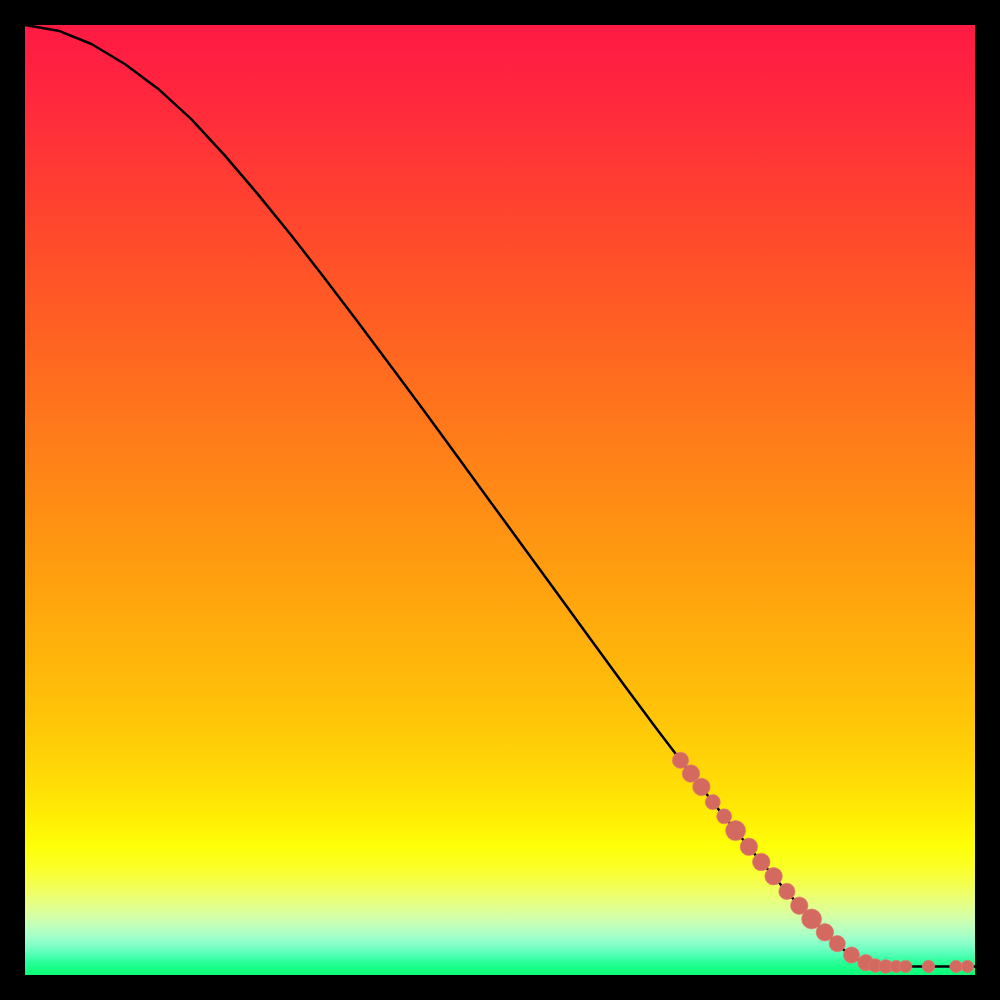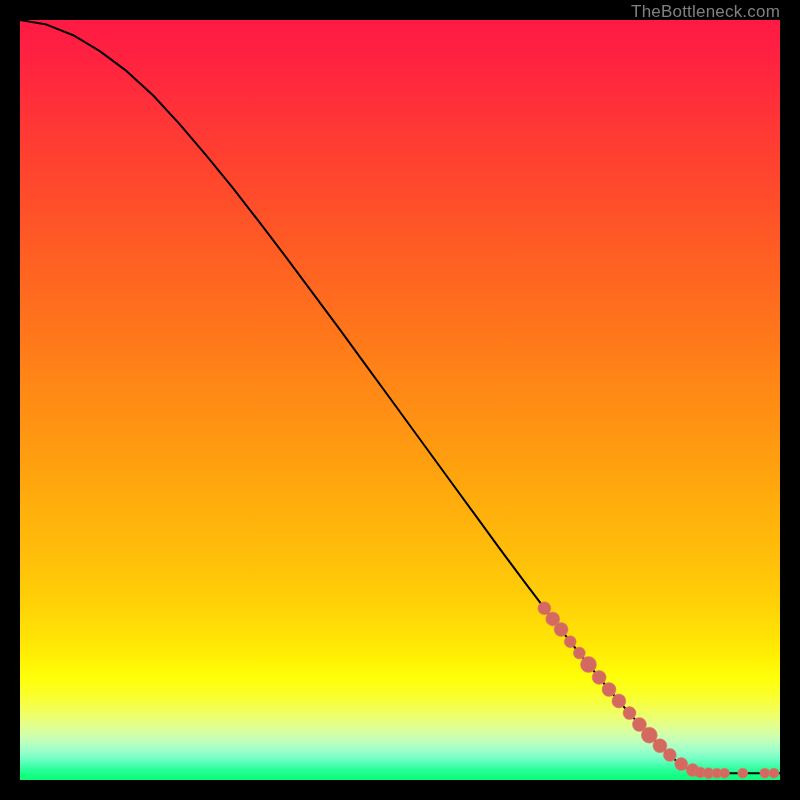--- a/index.html
+++ b/index.html
@@ -105,14 +105,13 @@
           <circle cx="680.20" cy="752.40" r="5.50" fill="#d46a5f" stroke="#e07a70" stroke-width="0.5"></circle>
           <circle cx="688.56" cy="753.16" r="5.50" fill="#d46a5f" stroke="#e07a70" stroke-width="0.5"></circle>
           <circle cx="696.92" cy="753.16" r="5.00" fill="#d46a5f" stroke="#e07a70" stroke-width="0.5"></circle>
           <circle cx="704.52" cy="753.16" r="5.00" fill="#d46a5f" stroke="#e07a70" stroke-width="0.5"></circle>
           <circle cx="722.76" cy="753.16" r="5.00" fill="#d46a5f" stroke="#e07a70" stroke-width="0.5"></circle>
           <circle cx="744.80" cy="753.16" r="5.00" fill="#d46a5f" stroke="#e07a70" stroke-width="0.5"></circle>
           <circle cx="753.92" cy="753.16" r="5.00" fill="#d46a5f" stroke="#e07a70" stroke-width="0.5"></circle>
         </g>
     </svg>
   </div>
-  <div class="watermark">TheBottleneck.com</div>
 </div>
 
 </body></html>

